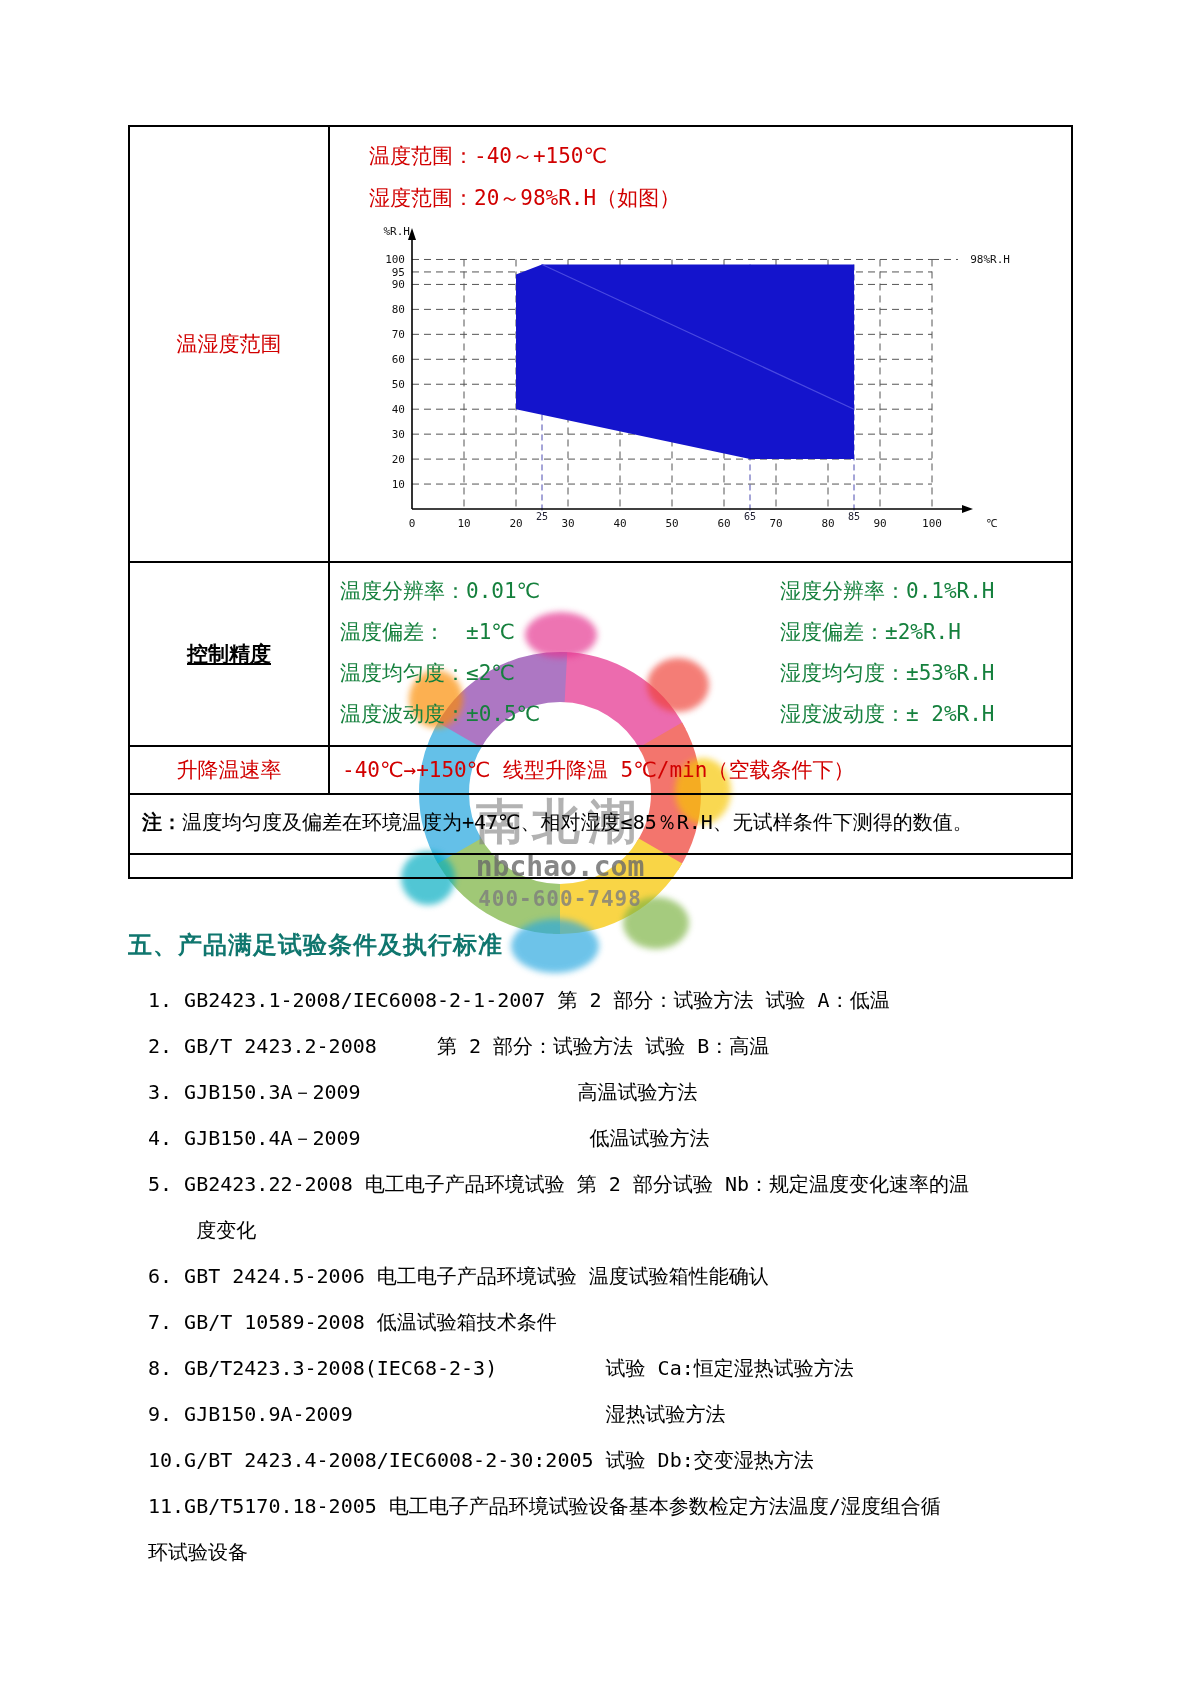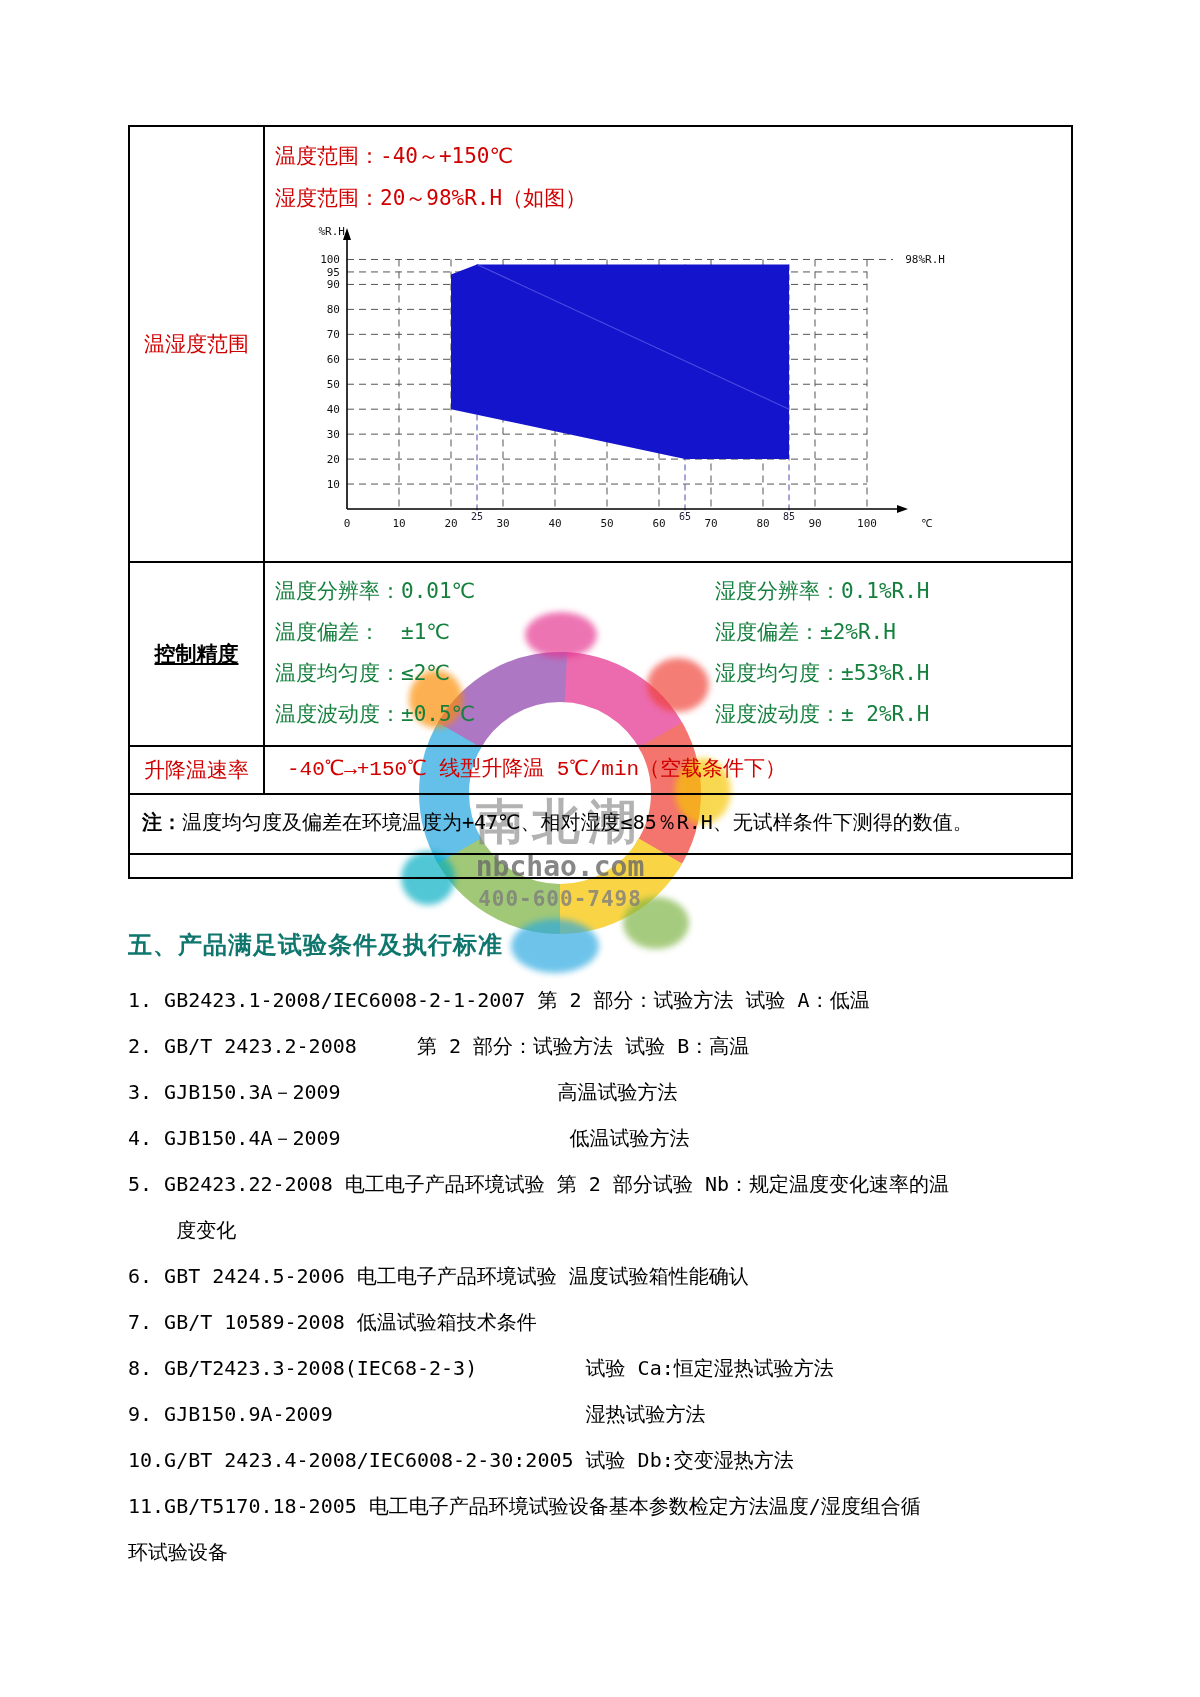--- a/index.html
+++ b/index.html
@@ -24,43 +24,43 @@
   .wm-text { position:absolute; left:0; right:0; top:138px; text-align:center; z-index:2;margin-top:48px; }
   .wm-name { font-size:48px; font-weight:bold; letter-spacing:8px; color:rgba(130,130,130,.62); line-height:54px; }
   .wm-domain { font-size:28px; font-weight:bold; color:rgba(105,105,105,.8); line-height:38px; }
   .wm-phone { font-size:21px; color:rgba(125,125,125,.8); line-height:26px; letter-spacing:1px;font-weight:bold; }
 
   
   .content { position:relative; z-index:1; padding:125px 127px 0 128px; }
 
   .spec-table { width:100%; border-collapse:collapse; table-layout:fixed; }
   .spec-table td { border:2px solid #000; vertical-align:middle; }
-  .label-cell { width:135px; text-align:center; font-size:21px; }
+  .label-cell { width:200px; text-align:center; font-size:21px; }
   .red-label { color:#d10000; }
   .black-label { font-weight:bold; color:#000;text-decoration:underline; }
-  .red-line { color:#d10000; font-size:21px; line-height:42px; }
+  .red-line { color:#d10000; font-size:21px; line-height:42px;margin-left:29px; }
 
   .range-cell { padding:8px 8px 6px 10px; }
   .chart { display:block; margin:4px 0 8px 26px; }
 
   .precision-cell { padding:8px 0 10px 10px; }
   .precision-cols { display:flex; }
   .precision-cols .col { width:440px; }
   .precision-cols .col + .col { width:auto; }
   .spec-line { color:#15803d; font-size:21px; line-height:41px; white-space:pre-wrap; }
 
-  .ramp-cell { padding:2px 0 2px 22px; height:44px;font-family:Liberation Mono, monospace; }
+  .ramp-cell { padding:2px 0 2px 12px; height:44px; }
 
   .note-cell { padding:8px 14px 12px 12px; font-size:20px; line-height:38px; color:#000; }
   .note-prefix { font-weight:bold; }
   .empty-cell { height:24px; }
 
   .section-heading { margin-top:50px; font-size:24px; font-weight:bold; color:#0f766e; letter-spacing:1px; }
 
-  .standards-list { list-style:none; margin-top:16px; }
+  .standards-list { list-style:none; margin-top:16px;margin-left:20px; }
   .standards-list li {
     font-size:20px; line-height:46px; white-space:pre-wrap; color:#000;
   }
 </style>
 </head>
 <body>
 
 <div class="page">
 
   <div class="watermark">

